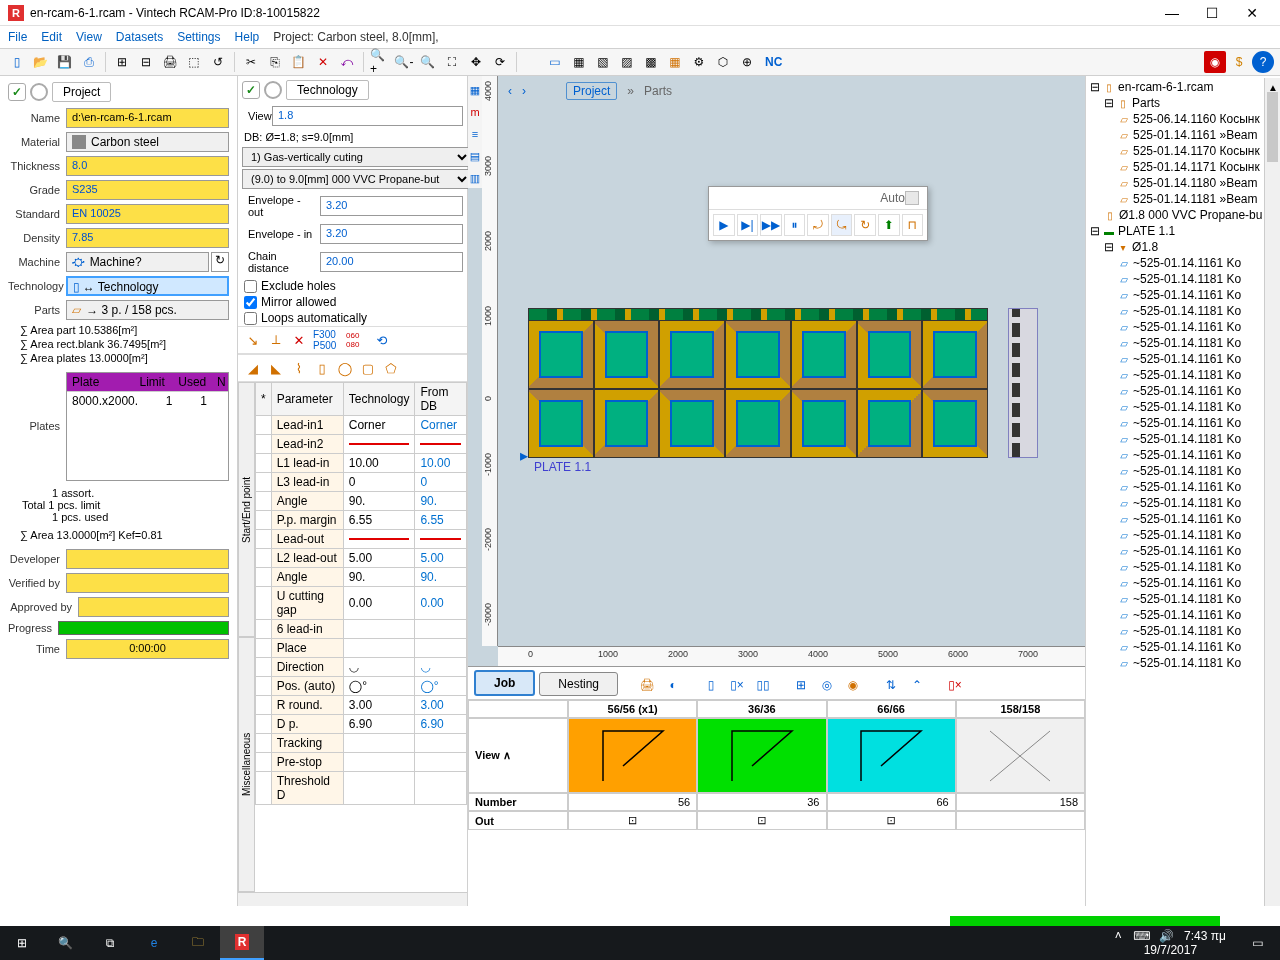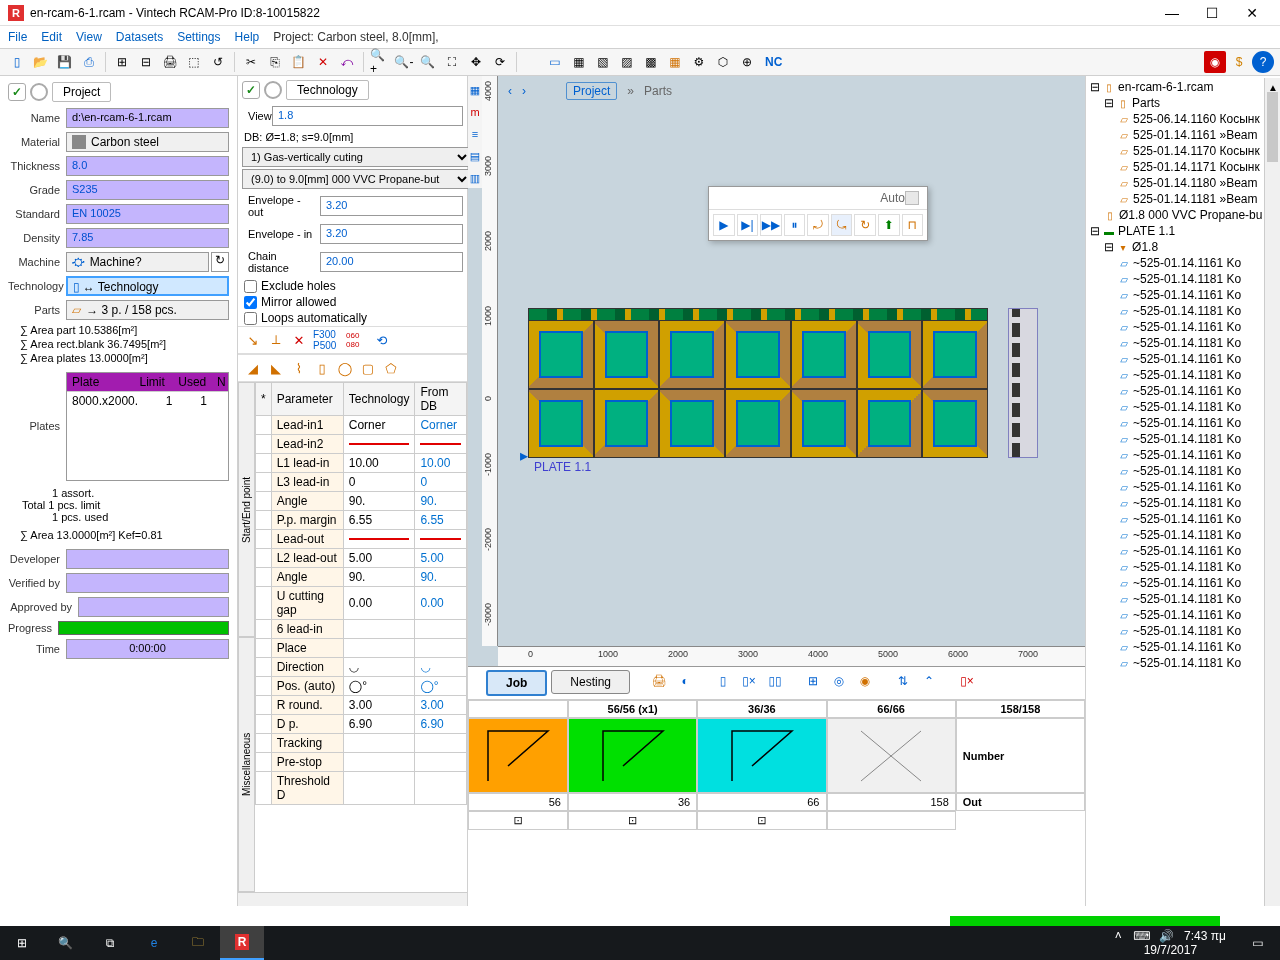--- a/index.html
+++ b/index.html
@@ -18,21 +18,21 @@
 .leftcol { width: 238px; border-right: 1px solid #d0d0d0; display: flex; flex-direction: column; padding: 2px 8px; overflow: hidden;}
 .midcol { width: 230px; border-right: 1px solid #d0d0d0; display: flex; flex-direction: column; }
 .rightcol { flex: 1; display: flex; flex-direction: column; }
 .treecol { width: 195px; border-left: 1px solid #d0d0d0; overflow: hidden; padding: 3px 0 0 4px; font-size: 11px; }
 .panel-hdr { display: flex; align-items: center; gap: 4px; padding: 4px 0; }
 .check-circle { width: 18px; height: 18px; border: 1px solid #aaa; border-radius: 3px; display: flex; align-items: center; justify-content: center; color: #1a8a1a; font-weight: bold;}
 .circle { width: 18px; height: 18px; border: 2px solid #aaa; border-radius: 50%; }
 .panel-title { border: 1px solid #bbb; padding: 2px 10px; border-radius: 2px; }
 .frow { display: flex; align-items: center; margin: 2px 0; }
 .flabel { width: 58px; text-align: right; padding-right: 6px; color: #333; font-size: 11px;}
-.finput { flex: 1; border: 1px solid #999; padding: 2px 5px; background: #c4b5fd; height: 20px; font-size: 11px;}
+.finput { flex: 1; border: 1px solid #999; padding: 2px 5px; background: #fde047; height: 20px; font-size: 11px;}
 .finput.blue { color: #0050d0; }
 .finput.btn { display: flex; align-items: center; gap: 5px; background: #f0f0f0; }
 .finput.hl { background: #d0e8ff; border: 2px solid #40a0ff; }
 .plates-table { border: 1px solid #999; min-height: 100px; margin: 2px 0; font-size:11px;}
 .plates-table .thead { display: flex; background: #a21caf; border-bottom: 1px solid #ccc; }
 .plates-table .thead div, .plates-table .trow div { padding: 2px 5px; }
 .plates-table .trow { display: flex; }
 .progress { height: 14px; background: #00c000; border: 1px solid #666; width: 100%;}
 .midcol .hdr2 { display: flex; align-items: center; gap: 4px; padding: 4px; }
 .mlabel { width: 78px; padding: 2px 6px; font-size: 11px;}
@@ -57,21 +57,21 @@
 .side-icons div { width: 14px; height: 20px; display: flex; align-items: center; justify-content: center; color: #0060d0; font-size: 11px;}
 .breadcrumb { position: absolute; top: 6px; left: 40px; display: flex; gap: 10px; align-items: center; color: #0060d0; font-size: 12px;}
 .breadcrumb .sel { border: 1px solid #5090d0; padding: 1px 6px; border-radius: 2px;}
 .plate { position: absolute; background: #b08040; border: 1px solid #333; }
 .plate-label { position: absolute; color: #4040d0; font-size: 12px;}
 .auto-panel { position: absolute; top: 110px; left: 240px; width: 220px; background: #fff; border: 1px solid #999; box-shadow: 2px 2px 6px rgba(0,0,0,0.25); }
 .auto-panel .ahd { padding: 4px 8px; border-bottom: 1px solid #ddd; color: #666; display:flex; justify-content:flex-end;}
 .auto-panel .abt { display: flex; padding: 4px; gap: 2px; }
 .auto-panel .abt div { width: 22px; height: 22px; border:1px solid #ddd; display:flex; align-items:center; justify-content:center; color:#0060d0;}
 .jobbar { height: 240px; border-top: 1px solid #999; display: flex; flex-direction: column; background: #fff;}
-.jobbar .tabs { display: flex; align-items: flex-start; gap: 4px; padding: 3px 18px; border-bottom: 1px solid #ccc;}
+.jobbar .tabs { display: flex; align-items: flex-end; gap: 4px; padding: 3px 6px; border-bottom: 1px solid #ccc;}
 .jobbar .tabs .tab { border: 1px solid #888; padding: 4px 18px; border-radius: 3px; background: #f0f0f0;}
 .jobbar .tabs .tab.active { background: #d8e8f8; border: 2px solid #3080d0; font-weight: bold;}
 .jobbar .grid { display: grid; grid-template-columns: 100px 1fr 1fr 1fr 1fr; }
 .jobbar .gc { border: 1px solid #ccc; padding: 2px 6px; display: flex; align-items: center; font-size:11px;}
 .jobbar .gc.hd { font-weight: bold; justify-content: center;}
 .jobbar .gc.lbl { font-weight: bold; }
 .jobbar .thumb { height: 75px; display: flex; align-items: center; justify-content: center;}
 .thumb.orange { background: #ffa000;}
 .thumb.green { background: #00e000;}
 .thumb.cyan { background: #00e0e0;}
@@ -587,20 +587,21 @@
         <div style="width:8px"></div>
         <div class="tbtn" style="color:#d00000">▯×</div>
       </div>
       <div class="grid">
         <div class="gc"></div>
         <div class="gc hd">56/56  (x1)</div>
         <div class="gc hd">36/36</div>
         <div class="gc hd">66/66</div>
         <div class="gc hd">158/158</div>
 
+        <div class="gc lbl">View ∧</div>
         <div class="gc thumb orange">
             <svg class="shape">
               <polyline points="5,55 5,5 65,5 25,40" fill="none" stroke="#000" stroke-width="1.5"></polyline>
             </svg>
           </div>
         <div class="gc thumb green">
             <svg class="shape">
               <polyline points="5,55 5,5 65,5 25,40" fill="none" stroke="#000" stroke-width="1.5"></polyline>
             </svg>
           </div>

